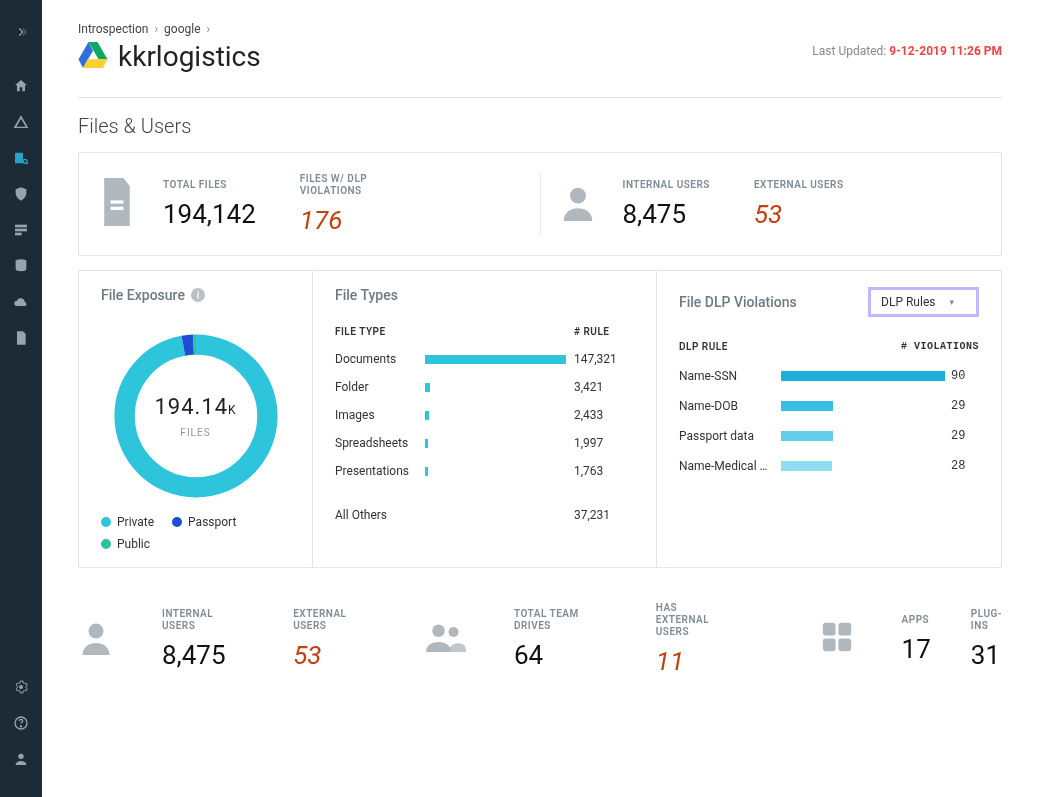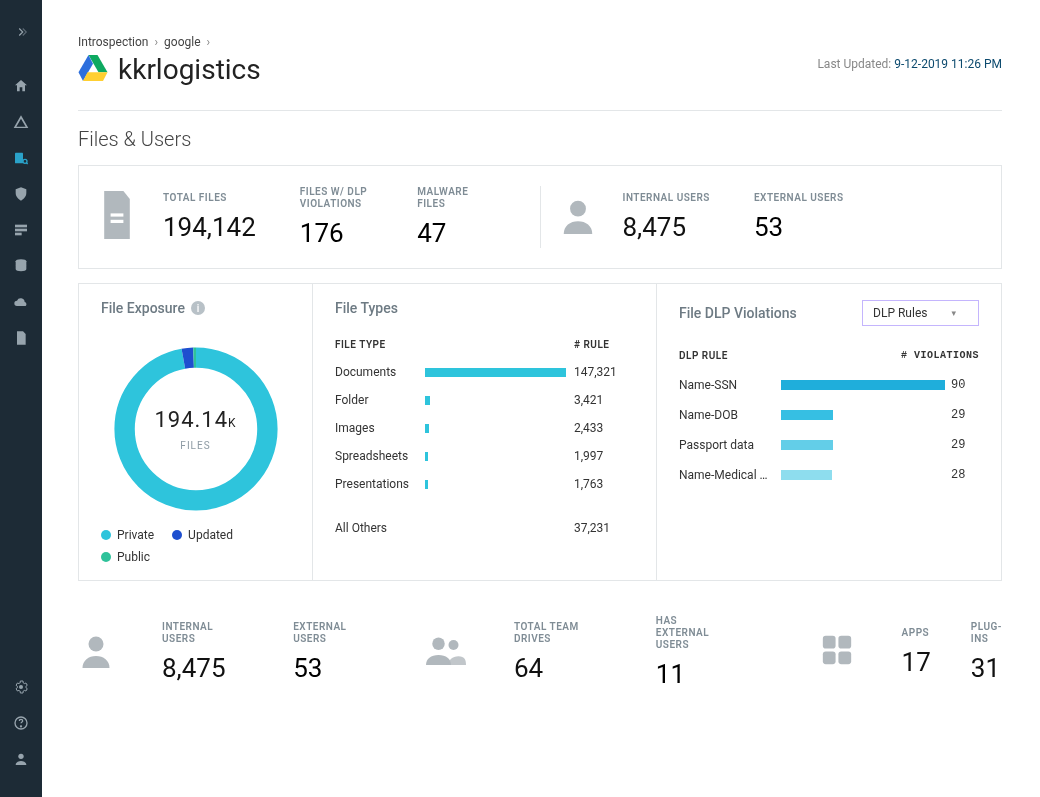--- a/index.html
+++ b/index.html
@@ -34,39 +34,39 @@
   .sidebar .footer-icons {
     position: absolute;
     bottom: 20px;
     width: 42px;
     display: flex;
     flex-direction: column;
     align-items: center;
   }
   .main {
     flex: 1;
-    padding: 35px 38px 0 36px;
+    padding: 22px 38px 0 36px;
     overflow: auto;
   }
   .breadcrumb {
     font-size: 12px;
     color: #444;
     margin-bottom: 4px;
   }
   .breadcrumb .sep { margin: 0 3px; color: #888; }
   .header-row {
     display: flex;
     align-items: flex-start;
     justify-content: space-between;
     gap: 12px;
   }
   .title-wrap { display: flex; align-items: center; gap: 10px; }
   .page-title { font-size: 28px; font-weight: 400; color: #222; }
   .lastupdated { font-size: 12px; color: #888; margin-top: 4px; }
-  .lastupdated .val { color: #0c4a6e; font-weight: 400; }
+  .lastupdated .val { color: #ef4444; font-weight: 700; }
   hr.topdiv { margin: 24px 0 16px 0; border: none; border-top: 1px solid #e3e6e8; }
 
   .section-title { font-size: 20px; font-weight: 300; color: #444; margin-bottom: 14px; }
   .card {
     border: 1px solid #e3e6e8;
   }
   .metrics-row {
     display: flex;
     align-items: stretch;
     padding: 20px 0;
@@ -91,21 +91,21 @@
     margin-bottom: 8px;
     font-weight: 600;
     line-height: 1.2;
     max-width: 100px;
   }
   .metric .value {
     font-size: 26px;
     font-weight: 400;
     color: #111;
   }
-  .metric .value.red { color: #000000; }
+  .metric .value.red { color: #c2410c; font-style: italic; }
 
   .panels-row { display: flex; margin-top: 14px; }
   .panel {
     border: 1px solid #e3e6e8;
     padding: 16px 22px;
   }
   .panel + .panel { border-left: none; }
   .panel-title { font-size: 14px; color: #6d7a83; font-weight: 500; margin-bottom: 14px; display: flex; align-items: center; gap: 6px; }
   .panel.fileexposure { width: 235px; display:flex; flex-direction:column; align-items:center; }
   .panel.filetypes { flex: 1; }
@@ -133,27 +133,27 @@
 
   .tinytable .thead { font-size: 10px; font-weight: 600; color: #7f8c95; letter-spacing: 0.5px; }
   .ft-row { display: flex; align-items: center; height: 28px; font-size: 12px; }
   .ft-row .name { width: 90px; color: #333; }
   .ft-row .bar { flex: 1; height: 9px; background: transparent; position: relative; margin-right: 8px; }
   .ft-row .bar .fill { position: absolute; left:0; top:0; bottom:0; background: #2ec4dc; }
   .ft-row .count { width: 60px; text-align: left; color: #333;}
 
   .dlp-head { display: flex; justify-content: space-between; align-items: center; margin-bottom: 14px;}
   .dlp-select {
-    border: 1px solid #c4b5fd;
+    border: 3px solid #c4b5fd;
     font-size: 12px;
     padding: 5px 22px 5px 10px;
     color: #333;
     background: #fff;
     position: relative;
-    display: inline-flex; align-items:center; gap:24px;
+    display: inline-flex; align-items:center; gap:14px;
     cursor: pointer;
   }
   .dlp-select .chev { font-size:9px; color:#888; }
   .dlp-row { display: flex; align-items: center; height: 30px; font-size: 12px; }
   .dlp-row .name { width: 102px; color: #333; white-space: nowrap; overflow:hidden; text-overflow:ellipsis; padding-right:6px;}
   .dlp-row .bar { flex: 1; height: 10px; position: relative; margin-right: 6px;}
   .dlp-row .bar .fill { position: absolute; left:0; top:0; bottom:0; }
   .dlp-row .count { width: 28px; text-align:left; color: #333; font-family: Liberation Mono, monospace;}
 
   .bottom-section { margin-top: 22px; }
@@ -281,24 +281,20 @@
           </svg>
       </span>
       <div class="metric">
         <div class="label">TOTAL FILES</div>
         <div class="value">194,142</div>
       </div>
       <div class="metric">
         <div class="label">FILES W/ DLP VIOLATIONS</div>
         <div class="value red">176</div>
       </div>
-      <div class="metric">
-        <div class="label">MALWARE FILES</div>
-        <div class="value red">47</div>
-      </div>
     </div>
     <div class="metrics-group">
       <span class="big-icon">
         <svg width="38" height="38" viewBox="0 0 24 24" fill="currentColor">
             <circle cx="12" cy="8" r="5"></circle>
             <path d="M3 24c0-5 4-8 9-8s9 3 9 8"></path>
           </svg>
       </span>
       <div class="metric">
         <div class="label">INTERNAL USERS</div>
@@ -331,21 +327,21 @@
           <div class="sub">FILES</div>
         </div>
       </div>
       <div class="legend">
         <div class="legend-item">
             <span class="dot" style="background:#2ec4dc"></span>
             <span>Private</span>
           </div>
         <div class="legend-item">
             <span class="dot" style="background:#1e4fcf"></span>
-            <span>Updated</span>
+            <span>Passport</span>
           </div>
         <div class="legend-item">
             <span class="dot" style="background:#2ec29a"></span>
             <span>Public</span>
           </div>
       </div>
     </div>
 
     <div class="panel filetypes">
       <div class="panel-title">File Types</div>

